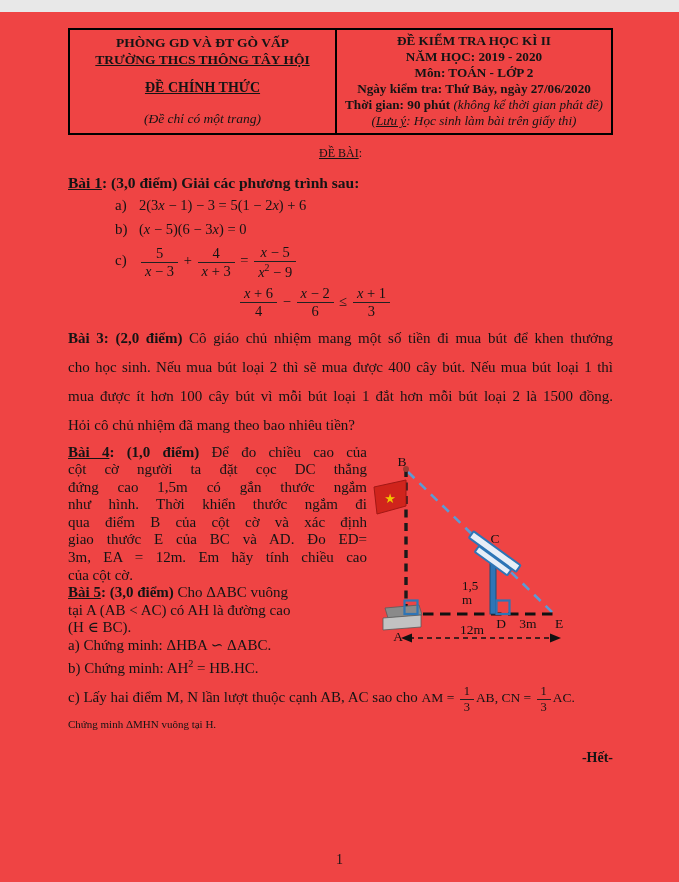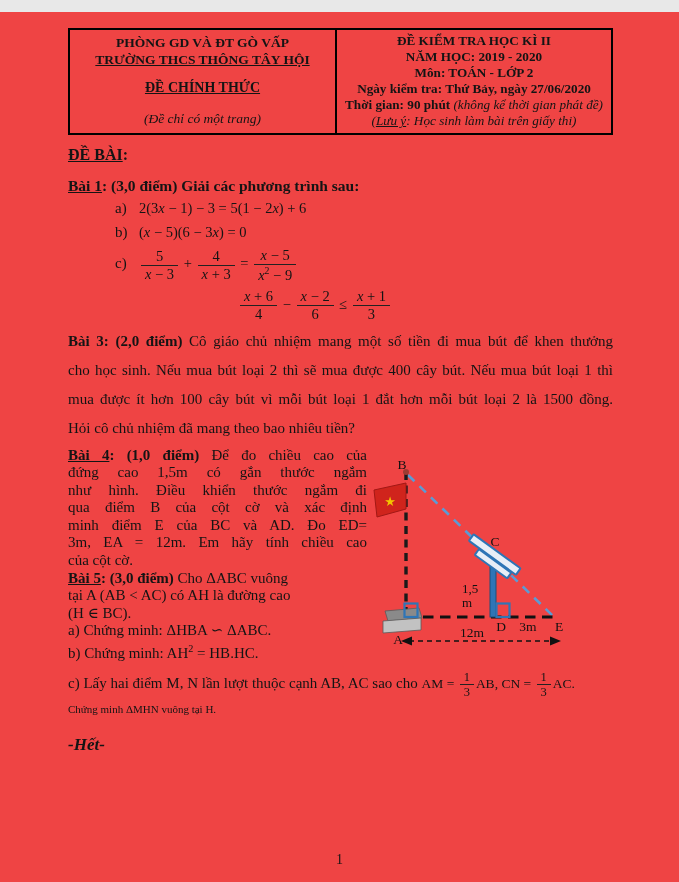--- a/index.html
+++ b/index.html
@@ -19,21 +19,21 @@
   .hl2 { font-weight:bold; font-size:13.5px; line-height:17px; text-decoration:underline; }
   .hl3 { font-weight:bold; font-size:14px;  margin-top:12px; }
   .hl3 span { text-decoration:underline; }
   .hl4 { font-style:italic; font-size:13.5px; margin-top:15px; }
   .hr  { font-weight:bold; font-size:13.2px; line-height:16px; }
   .hr-it { font-weight:normal; font-style:italic; }
   .hr6 { font-weight:normal; font-style:italic; font-size:13.2px; line-height:16px; }
   .hr6 .u { text-decoration:underline; }
 
   
-  .page-title { margin-top:11px; text-align:left; font-size:16px; font-weight:bold; }
+  .page-title { margin-top:11px; text-align:center; font-size:12px; font-weight:normal; }
   .page-title .u { text-decoration:underline; }
 
   
   .prob-head { font-size:15.5px; font-weight:bold; margin-top:12px; line-height:20px; }
   .prob-head .u { text-decoration:underline; }
   .eq-row { margin-left:47px; font-size:14.5px; margin-top:4px; min-height:20px; }
   .eq-row .marker { display:inline-block; width:24px; font-size:15px; }
   .eq-c { margin-top:2px; }
   .bai2-eq { margin-left:170px; margin-top:3px; font-size:14.5px; }
 
@@ -56,21 +56,21 @@
   .sec45 .cline.last { text-align-last:left; }
   .sec45 .pline { text-align:left; }
   .phead { font-weight:bold; }
   .phead .u { text-decoration:underline; }
 
   .c-item { margin-top:6px; font-size:15px; line-height:20px; }
   .math-inline { font-size:13.5px; white-space:nowrap; }
   .math-inline .frac { font-size:12.5px; }
   .closing { margin-top:3px; font-size:11px; }
 
-  .end-marker { margin-top:20px; text-align:left; font-weight:bold; font-size:17px;font-style:italic; }
+  .end-marker { margin-top:20px; text-align:right; font-weight:bold; font-size:14px; }
   .page-number { position:absolute; top:840px; left:0; width:100%; text-align:center; font-size:14px; }
 
   svg text { font-family:"Liberation Serif","DejaVu Serif",serif; }
 </style>
 </head>
 <body>
 
 <div class="page">
   <div class="content">
 
@@ -148,24 +148,25 @@
           <text x="94" y="160" font-size="13" fill="#111" text-anchor="middle">m</text>
           <text x="128" y="184" font-size="13.5" fill="#111" text-anchor="middle">D</text>
           <text x="155" y="184" font-size="13.5" fill="#111" text-anchor="middle">3m</text>
           <text x="186" y="184" font-size="13.5" fill="#111" text-anchor="middle">E</text>
           <text x="25" y="197" font-size="13.5" fill="#111" text-anchor="middle">A</text>
           <text x="99" y="190" font-size="13.5" fill="#111" text-anchor="middle">12m</text>
         </svg>
       </div>
 
       <div class="cline"><span class="phead"><span class="u">Bài 4</span><span>: (1,0 điểm)</span></span><span> Để đo chiều cao của</span></div>
+      <div class="cline">cột cờ  người ta đặt cọc DC thẳng</div>
       <div class="cline">đứng cao 1,5m có gắn thước ngắm</div>
-      <div class="cline">như hình. Điều khiển thước ngắm đi</div>
+      <div class="cline">như hình. Thời khiển thước ngắm đi</div>
       <div class="cline">qua điểm B của cột cờ và xác định</div>
-      <div class="cline">minh điểm E của BC và AD. Đo ED=</div>
+      <div class="cline">giao thước E của BC và AD. Đo ED=</div>
       <div class="cline">3m, EA = 12m. Em hãy tính chiều cao</div>
       <div class="cline last">của cột cờ.</div>
 
       <div class="pline"><span class="phead"><span class="u">Bài 5</span><span>: (3,0 điểm)</span></span><span> Cho ΔABC vuông</span></div>
       <div class="pline">tại A (AB &lt; AC) có AH là đường cao</div>
       <div class="pline">(H ∈ BC).</div>
       <div class="pline">a) Chứng minh: ΔHBA ∽ ΔABC.</div>
       <div class="pline"><span>b) Chứng minh: AH</span><sup class="msup">2</sup><span> = HB.HC.</span></div>
     </div>
 

